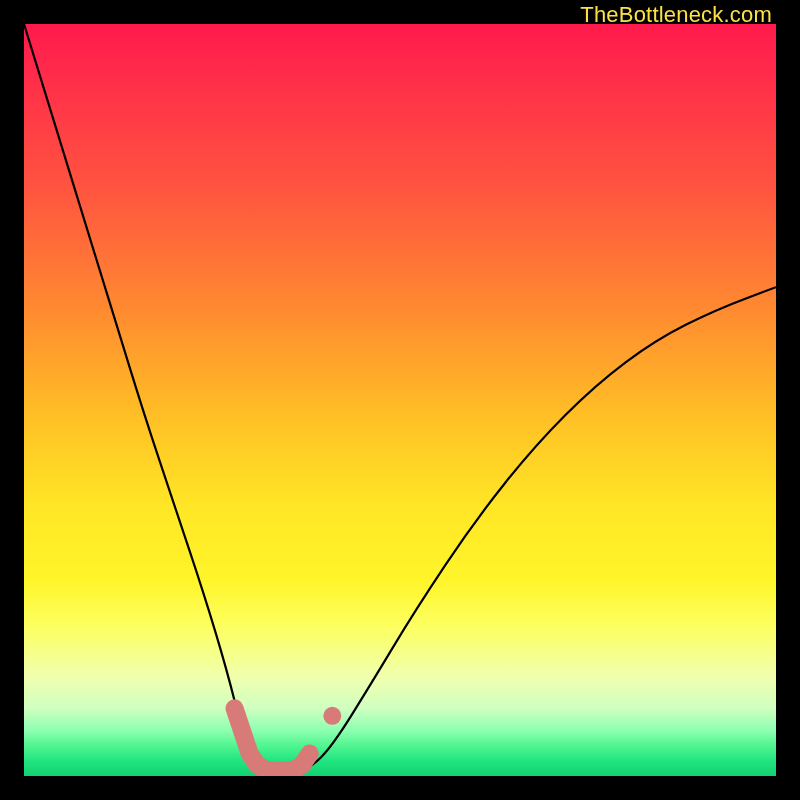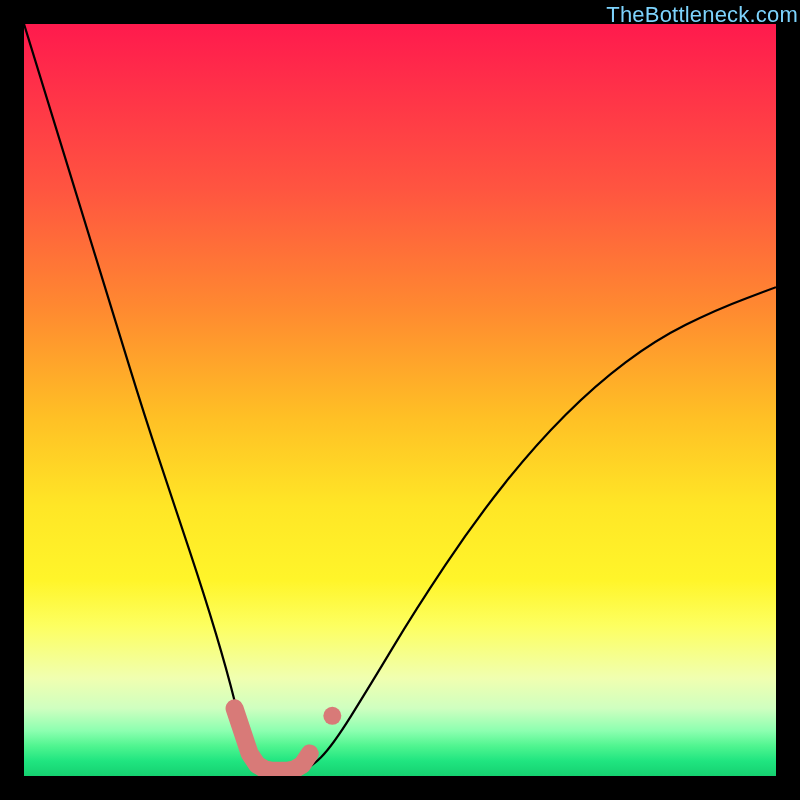--- a/index.html
+++ b/index.html
@@ -38,22 +38,22 @@
       #20e580 98%,
       #15d070 100%);
   }
   .svg-layer {
     position: absolute;
     left: 0; top: 0;
   }
   .watermark {
     position: absolute;
     top: 2px;
-    right: 2px;
-    color: #7dd3fc;
+    right: 28px;
+    color: #fde047;
     font-size: 22px;
     font-weight: 500;
     letter-spacing: 0.2px;
   }
 </style>
 </head>
 <body>
 
 <div class="watermark">TheBottleneck.com</div>
 

